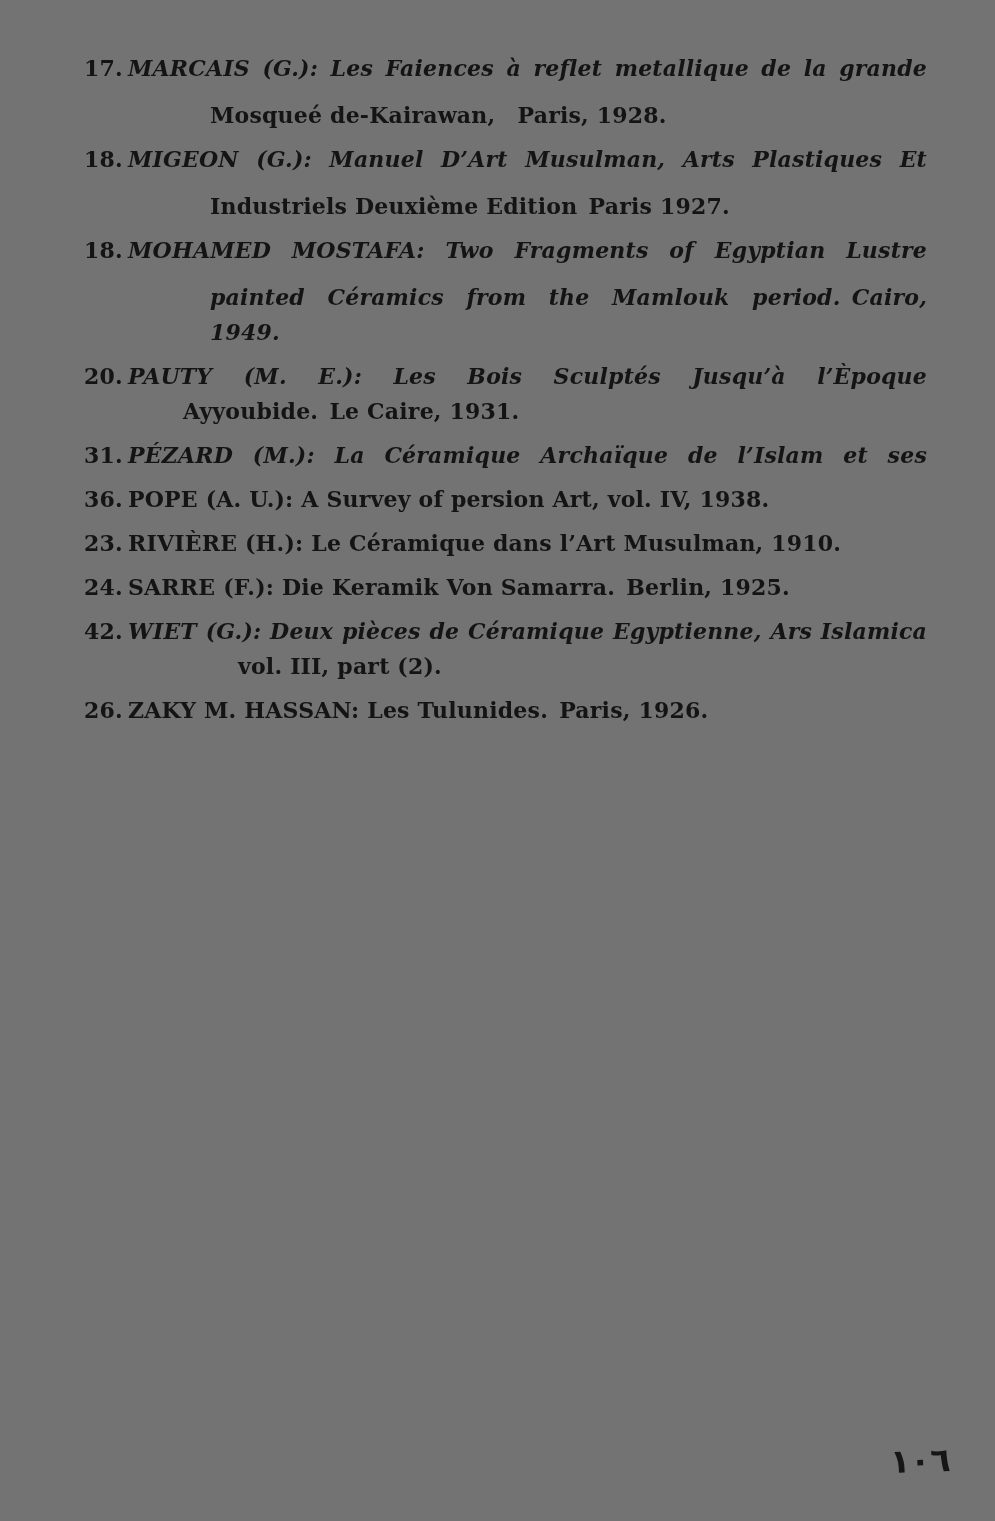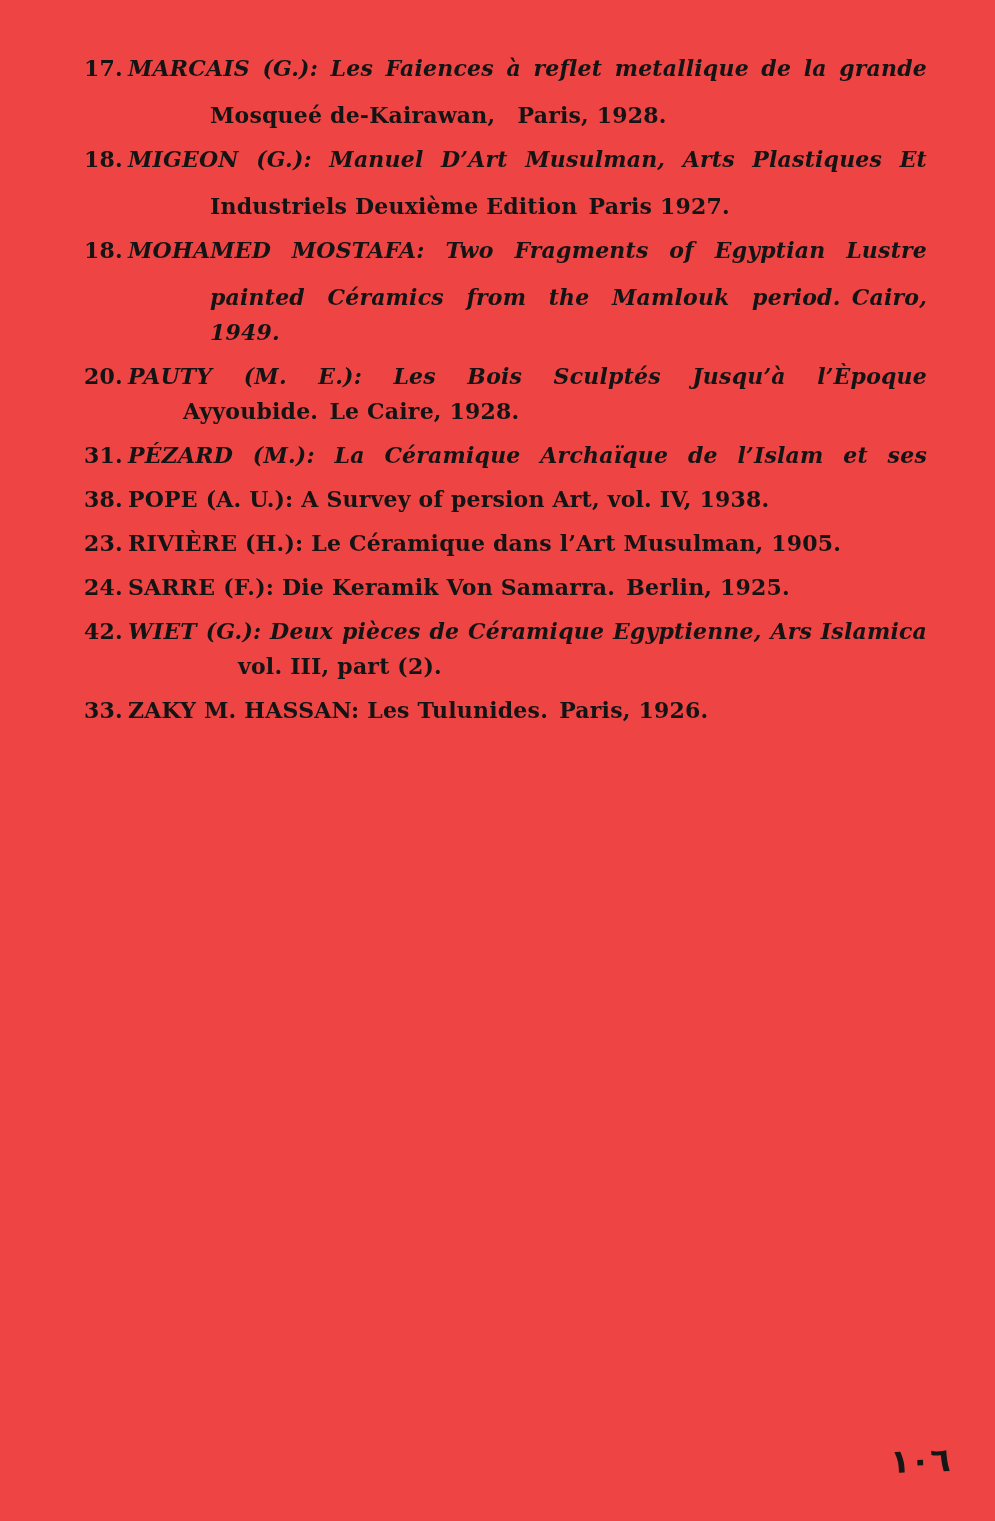--- a/index.html
+++ b/index.html
@@ -4,21 +4,21 @@
 <style>
   html, body {
     margin: 0;
     padding: 0;
     background: #ffffff;
   }
   .page {
     position: relative;
     width: 995px;
     height: 1521px;
-    background: #ef4444;
+    background: #737373;
     overflow: hidden;
     font-family: "DejaVu Serif", "Liberation Serif", serif;
     color: #141414;
   }
   .content {
     position: absolute;
     top: 51px;
     left: 84px;
     width: 843px;
   }
@@ -86,62 +86,62 @@
       <div class="ebody">
         <div class="line j">MOHAMED MOSTAFA: Two Fragments of Egyptian Lustre</div>
         <div class="line ind j">painted Céramics from the Mamlouk period. Cairo, 1949.</div>
       </div>
     </div>
 
     <div class="entry">
       <div class="num">20.</div>
       <div class="ebody">
         <div class="line j">PAUTY (M. E.): Les Bois Sculptés Jusqu’à l’Èpoque</div>
-        <div class="line ind-sm">Ayyoubide. Le Caire, 1928.</div>
+        <div class="line ind-sm">Ayyoubide. Le Caire, 1931.</div>
       </div>
     </div>
 
     <div class="entry">
       <div class="num">31.</div>
       <div class="ebody">
         <div class="line j">PÉZARD (M.): La Céramique Archaïque de l’Islam et ses</div>
       </div>
     </div>
 
     <div class="entry">
-      <div class="num">38.</div>
+      <div class="num">36.</div>
       <div class="ebody">
         <div class="line">POPE (A. U.): A Survey of persion Art, vol. IV, 1938.</div>
       </div>
     </div>
 
     <div class="entry">
       <div class="num">23.</div>
       <div class="ebody">
-        <div class="line">RIVIÈRE (H.): Le Céramique dans l’Art Musulman, 1905.</div>
+        <div class="line">RIVIÈRE (H.): Le Céramique dans l’Art Musulman, 1910.</div>
       </div>
     </div>
 
     <div class="entry">
       <div class="num">24.</div>
       <div class="ebody">
         <div class="line">SARRE (F.): Die Keramik Von Samarra. Berlin, 1925.</div>
       </div>
     </div>
 
     <div class="entry">
       <div class="num">42.</div>
       <div class="ebody">
         <div class="line j">WIET (G.): Deux pièces de Céramique Egyptienne, Ars Islamica</div>
         <div class="line ind-lg">vol. III, part (2).</div>
       </div>
     </div>
 
     <div class="entry">
-      <div class="num">33.</div>
+      <div class="num">26.</div>
       <div class="ebody">
         <div class="line">ZAKY M. HASSAN: Les Tulunides. Paris, 1926.</div>
       </div>
     </div>
 
   </div>
 
   <div class="pageno">١٠٦</div>
 </div>
 

